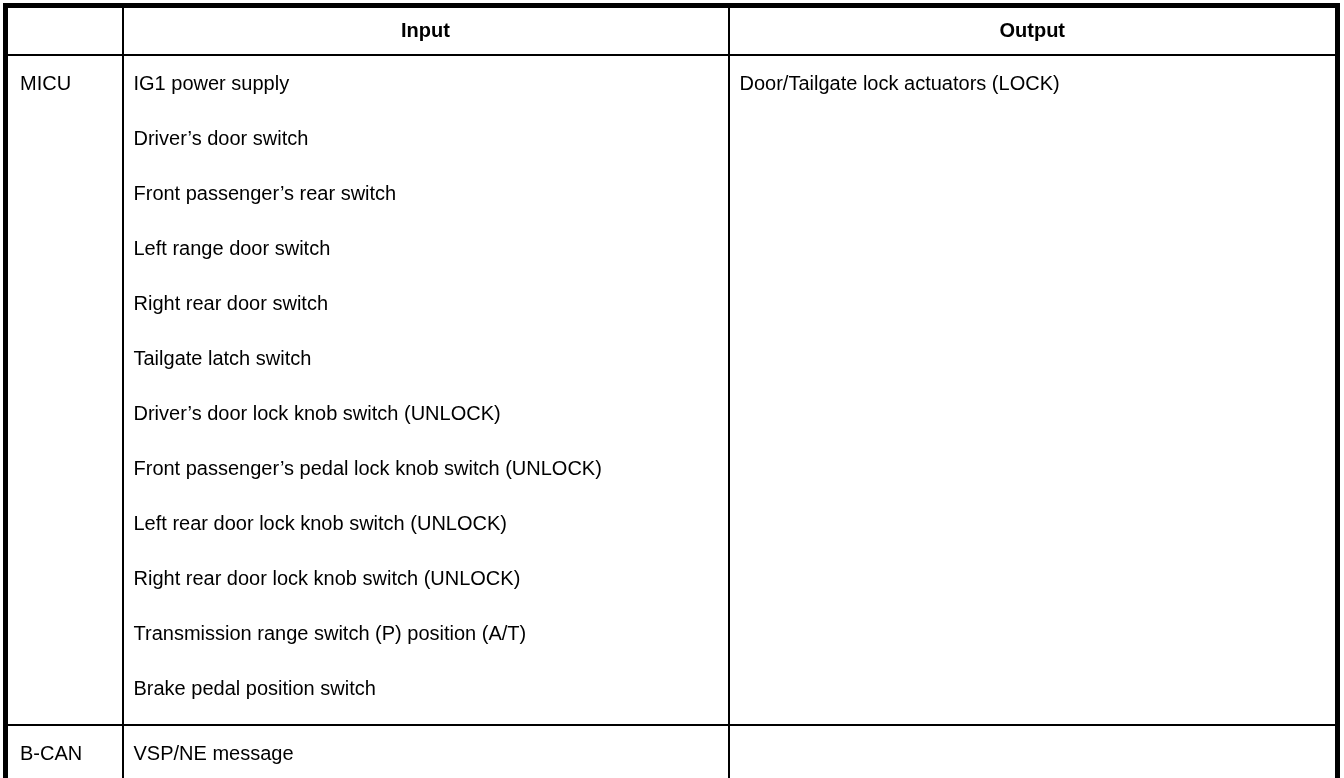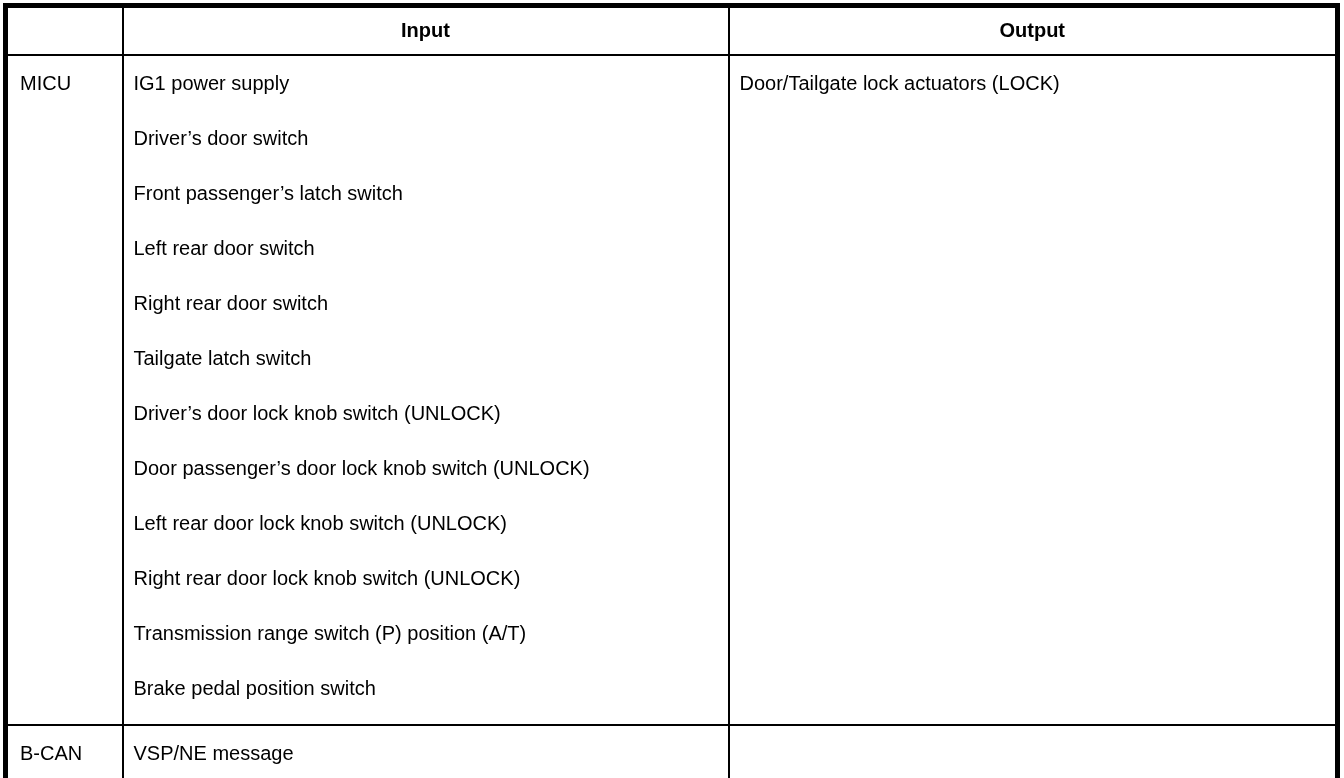--- a/index.html
+++ b/index.html
@@ -77,26 +77,26 @@
         <th>Input</th>
         <th>Output</th>
       </tr>
     </thead>
     <tbody>
       <tr>
         <td class="src">MICU</td>
         <td class="list">
           <div class="item">IG1 power supply</div>
           <div class="item">Driver’s door switch</div>
-          <div class="item">Front passenger’s latch switch</div>
-          <div class="item">Left rear door switch</div>
+          <div class="item">Front passenger’s rear switch</div>
+          <div class="item">Left range door switch</div>
           <div class="item">Right rear door switch</div>
           <div class="item">Tailgate latch switch</div>
           <div class="item">Driver’s door lock knob switch (UNLOCK)</div>
-          <div class="item">Door passenger’s door lock knob switch (UNLOCK)</div>
+          <div class="item">Front passenger’s pedal lock knob switch (UNLOCK)</div>
           <div class="item">Left rear door lock knob switch (UNLOCK)</div>
           <div class="item">Right rear door lock knob switch (UNLOCK)</div>
           <div class="item">Transmission range switch (P) position (A/T)</div>
           <div class="item">Brake pedal position switch</div>
         </td>
         <td class="list">
           <div class="item">Door/Tailgate lock actuators (LOCK)</div>
         </td>
       </tr>
       <tr class="row-bcan">

